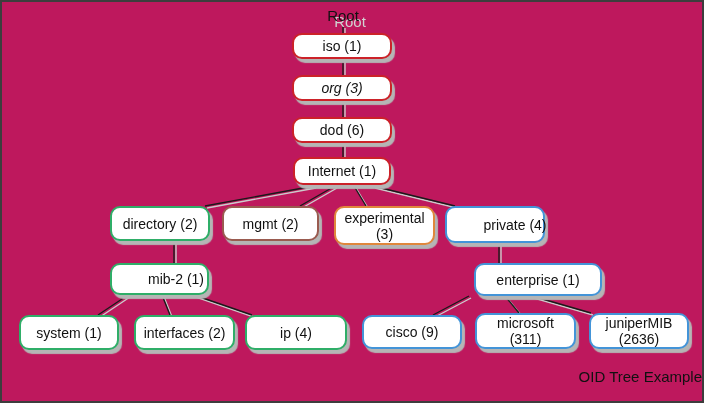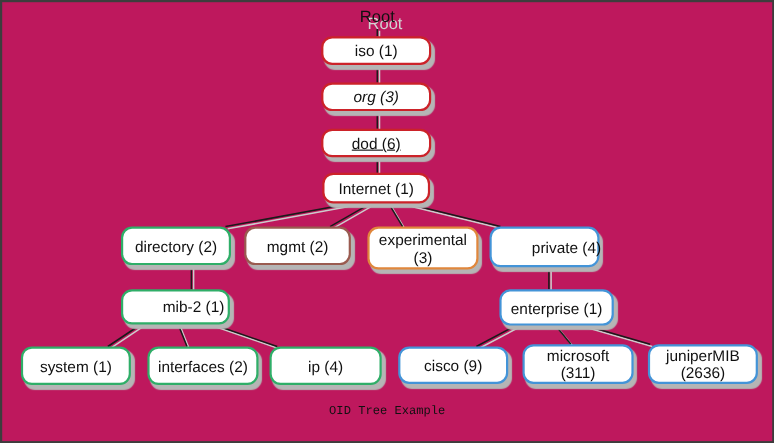--- a/index.html
+++ b/index.html
@@ -51,24 +51,23 @@
   .root-ghost {
     color: #d2d2d2;
     transform: translate(7px, 6px);
     z-index: 0;
   }
   .root-main { z-index: 1; }
   .caption {
     position: absolute;
     left: 0; top: 366px;
     width: 700px;
-    text-align: center;
-    font-size: 11px;
+    text-align: right;
+    font-size: 15px;
     color: #111111;
-    font-family: Liberation Mono, monospace;
   }
 </style>
 </head>
 <body>
 
 <div class="frame">
   <svg id="connector-layer" width="700" height="399" viewBox="0 0 700 399" xmlns="http://www.w3.org/2000/svg">
       <line x1="343" y1="26" x2="343" y2="33" stroke="#cccccc" stroke-width="1.4"></line>
       <line x1="343" y1="59" x2="343" y2="75" stroke="#cccccc" stroke-width="1.4"></line>
       <line x1="343" y1="101" x2="343" y2="117" stroke="#cccccc" stroke-width="1.4"></line>
@@ -108,21 +107,21 @@
     <span class="root-main">Root</span>
   </div>
 
   <div id="nodes">
       <div class="node" style="left: 290px; top: 31px; width: 100px; height: 26px; border-color: rgb(204, 34, 41);">
         <span>iso (1)</span>
       </div>
       <div class="node" style="left: 290px; top: 73px; width: 100px; height: 26px; border-color: rgb(204, 34, 41); font-style: italic;">
         <span>org (3)</span>
       </div>
-      <div class="node" style="left: 290px; top: 115px; width: 100px; height: 26px; border-color: rgb(204, 34, 41); text-decoration: underline;">
+      <div class="node" style="left: 290px; top: 115px; width: 100px; height: 26px; border-color: rgb(204, 34, 41);">
         <span>dod (6)</span>
       </div>
       <div class="node" style="left: 291px; top: 155px; width: 98px; height: 28px; border-color: rgb(204, 34, 41);">
         <span>Internet (1)</span>
       </div>
       <div class="node" style="left: 108px; top: 204px; width: 100px; height: 35px; border-color: rgb(47, 174, 104);">
         <span>directory (2)</span>
       </div>
       <div class="node" style="left: 220px; top: 204px; width: 97px; height: 35px; border-color: rgb(154, 91, 80);">
         <span>mgmt (2)</span>
@@ -130,21 +129,21 @@
       <div class="node" style="left: 332px; top: 204px; width: 101px; height: 39px; border-color: rgb(224, 135, 60);">
         <span>experimental</span>
         <span>(3)</span>
       </div>
       <div class="node" style="left: 443px; top: 204px; width: 100px; height: 37px; border-color: rgb(67, 148, 216); padding-left: 40px;">
         <span>private (4)</span>
       </div>
       <div class="node" style="left: 108px; top: 261px; width: 99px; height: 32px; border-color: rgb(47, 174, 104); padding-left: 33px;">
         <span>mib-2 (1)</span>
       </div>
-      <div class="node" style="left: 452px; top: 261px; width: 104px; height: 33px; border-color: rgb(67, 148, 216);">
+      <div class="node" style="left: 472px; top: 261px; width: 128px; height: 33px; border-color: rgb(67, 148, 216);">
         <span>enterprise (1)</span>
       </div>
       <div class="node" style="left: 17px; top: 313px; width: 100px; height: 35px; border-color: rgb(47, 174, 104);">
         <span>system (1)</span>
       </div>
       <div class="node" style="left: 132px; top: 313px; width: 101px; height: 35px; border-color: rgb(47, 174, 104);">
         <span>interfaces (2)</span>
       </div>
       <div class="node" style="left: 243px; top: 313px; width: 102px; height: 35px; border-color: rgb(47, 174, 104);">
         <span>ip (4)</span>

